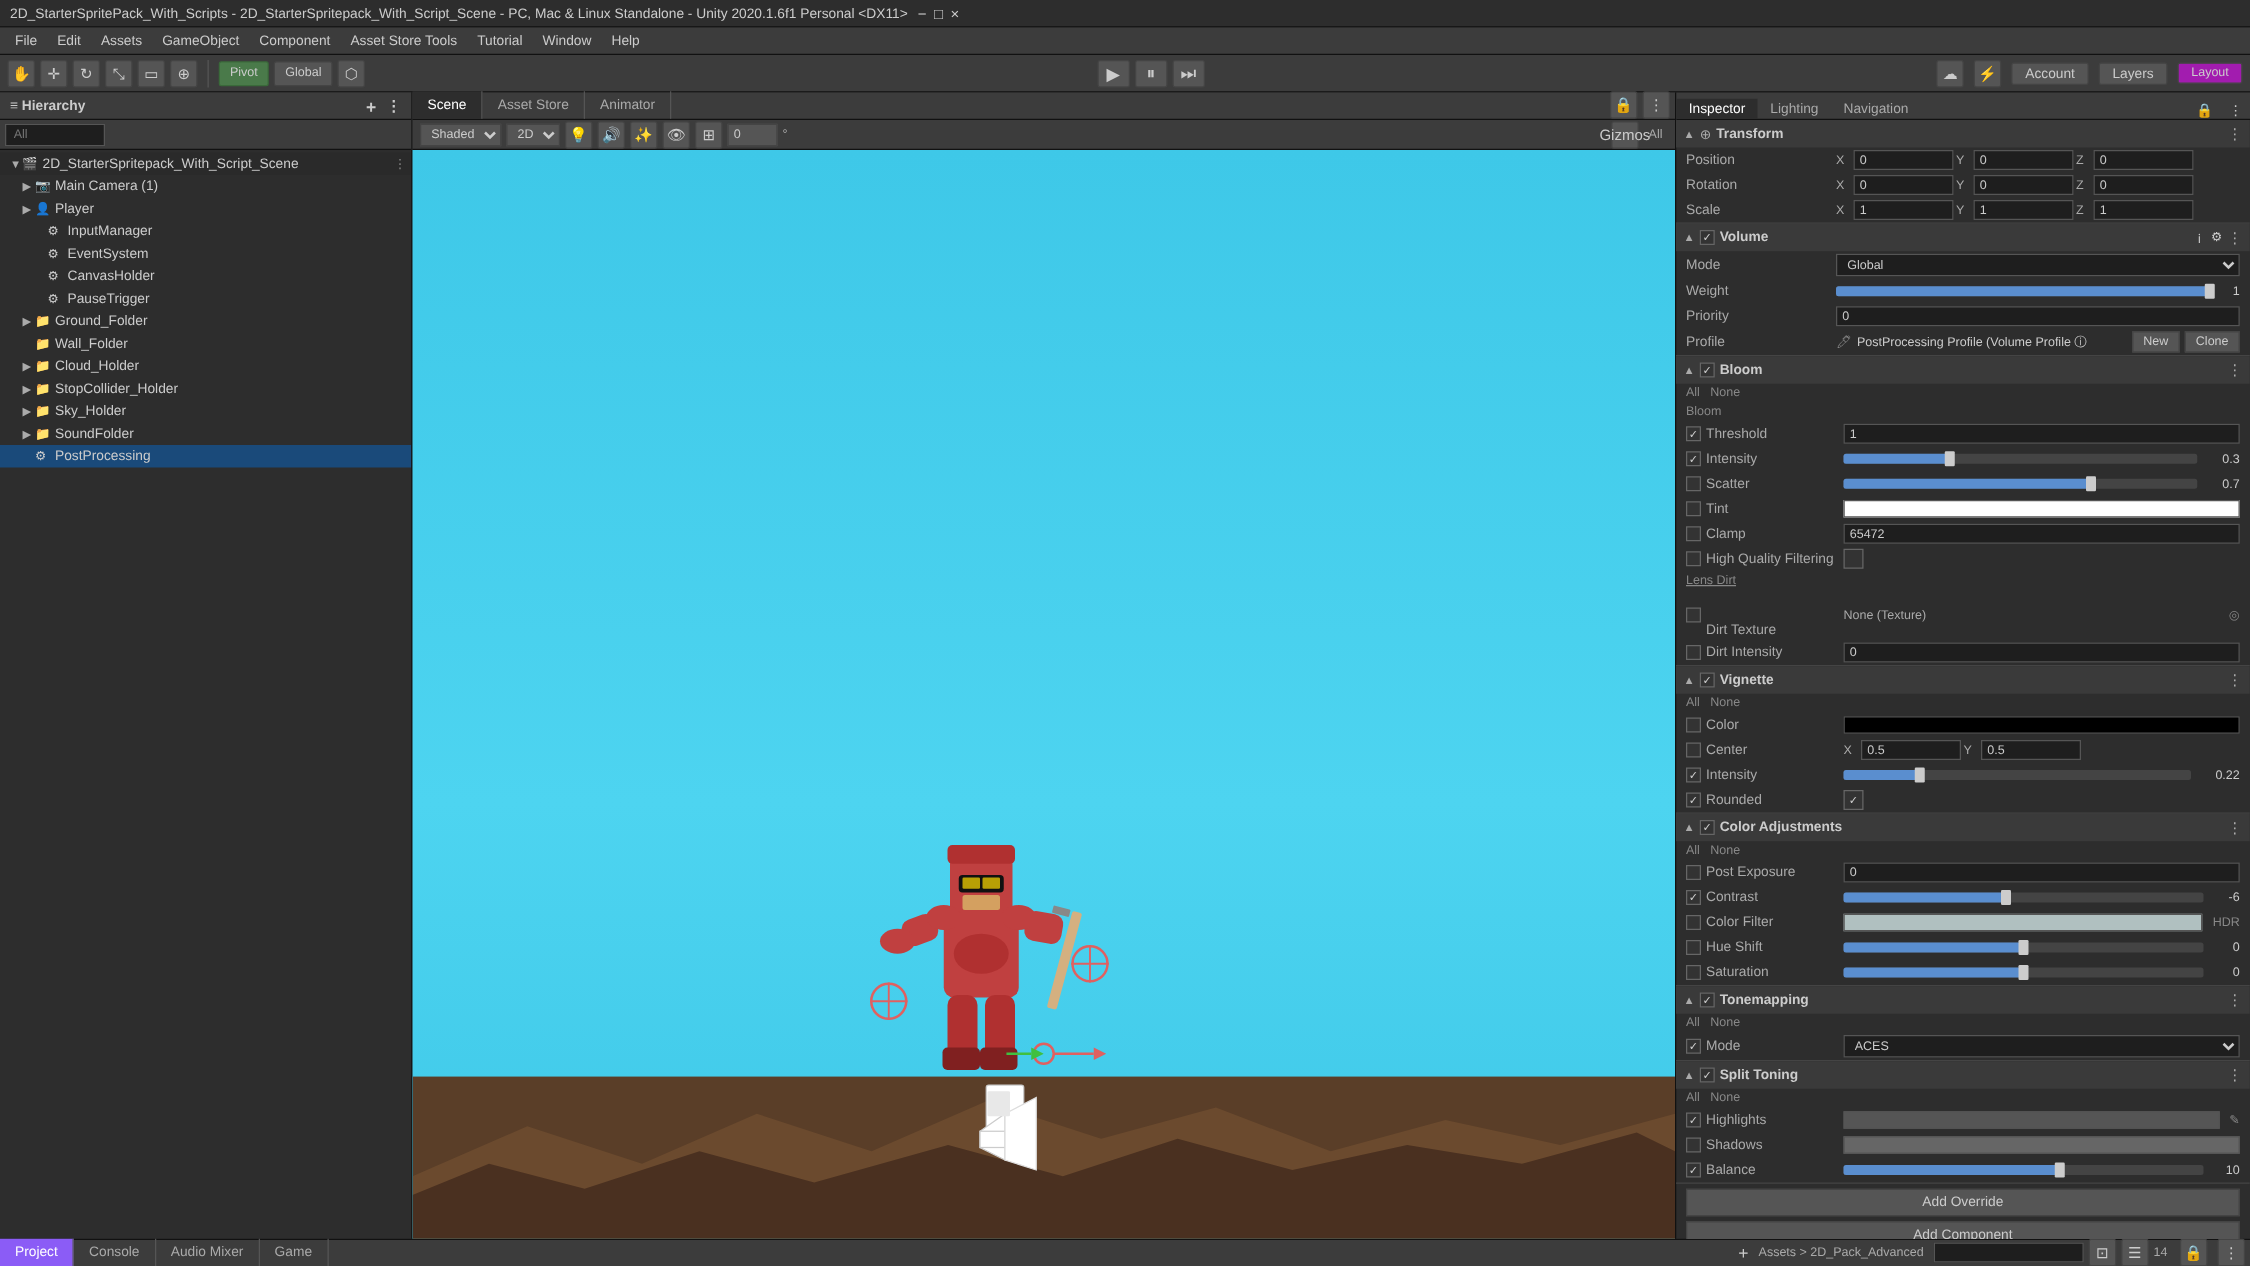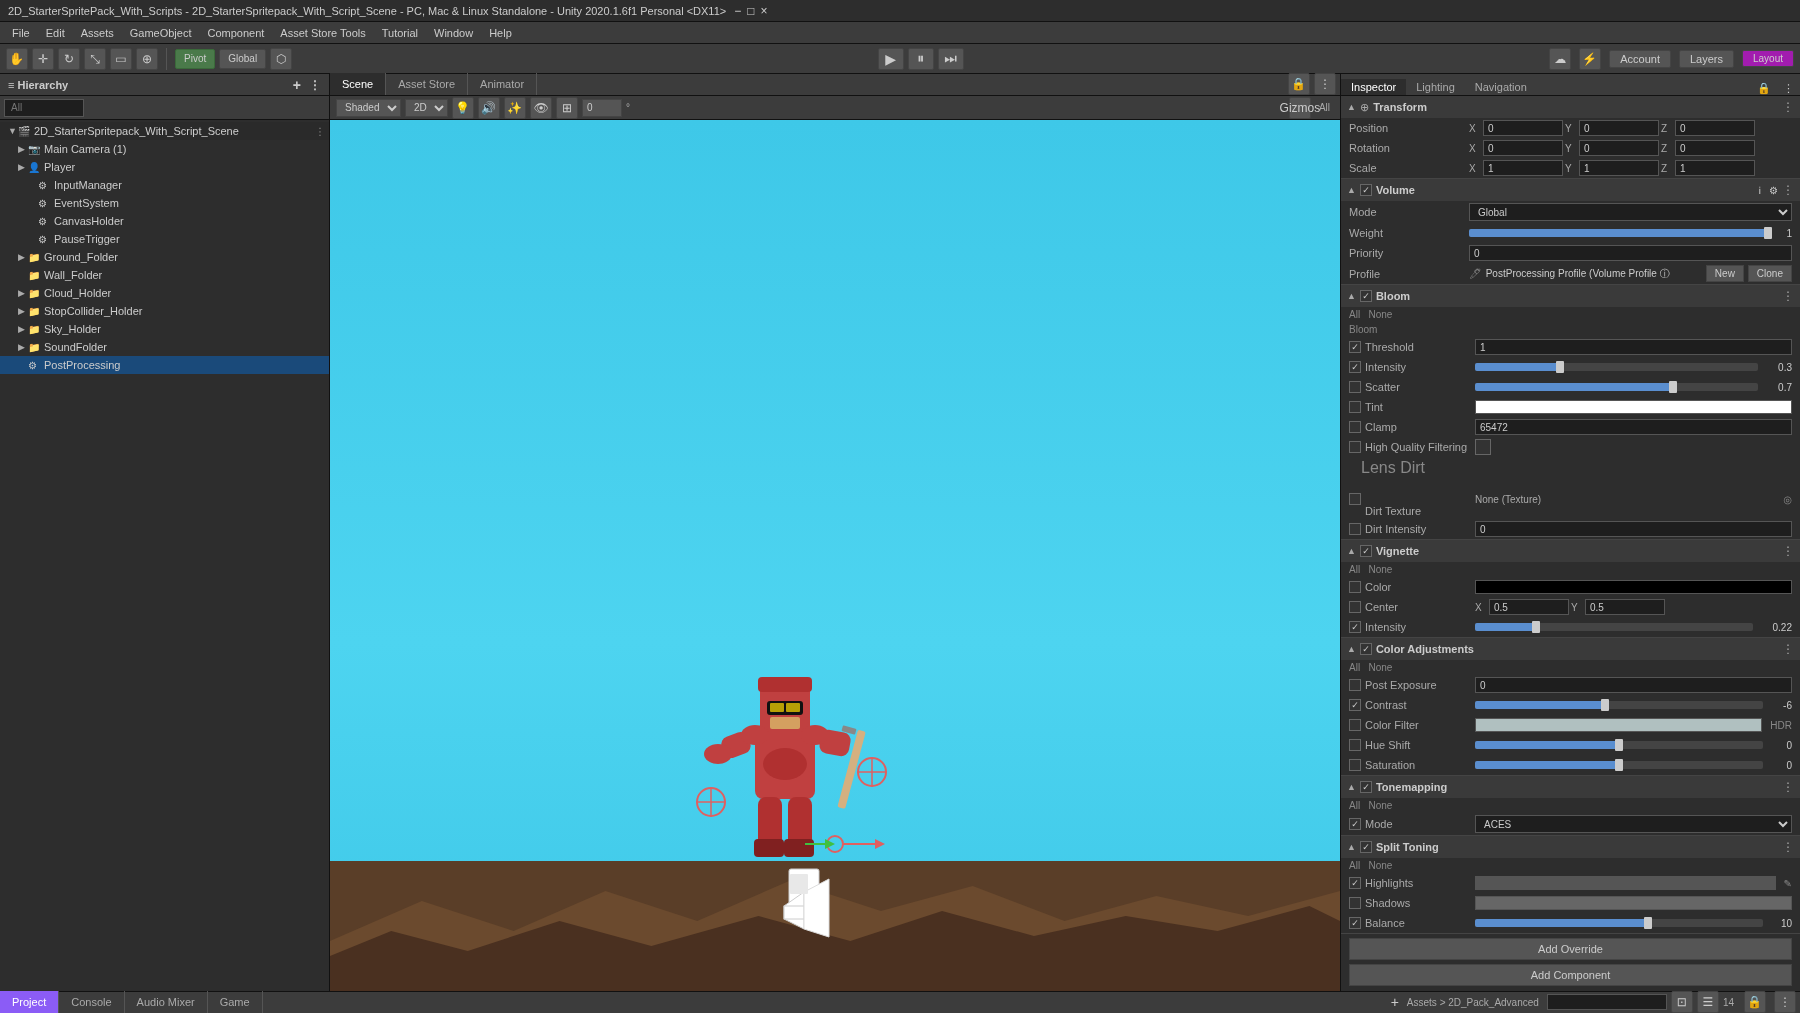--- a/index.html
+++ b/index.html
@@ -528,21 +528,21 @@
             <input class="insp-input-wide" value="65472" style="">
           </div>
         </div>
         <div class="insp-row">
           <div class="checkbox" style="margin-right:4px;"></div>
           <span class="insp-label" style="width:110px;">High Quality Filtering</span>
           <div class="insp-value">
             <div class="checkbox" style="width:16px; height:16px;"></div>
           </div>
         </div>
-        <div style="padding:2px 20px; font-size:16px; color:#888;">Lens Dirt</div>
+        <div style="padding:2px 8px; font-size:10px; color:#888;text-decoration:underline;">Lens Dirt</div>
         <div class="insp-row">
           <div class="checkbox" style="margin-right:4px;"></div>
           <span class="insp-label" style="width:110px;margin-top:24px;">Dirt Texture</span>
           <div class="insp-value">
             <span style="font-size:10px; color:#aaa; flex:1;">None (Texture)</span>
             <span style="font-size:10px; color:#888;">◎</span>
           </div>
         </div>
         <div class="insp-row">
           <div class="checkbox" style="margin-right:4px;"></div>
@@ -583,20 +583,27 @@
           <div class="checkbox checked" style="margin-right:4px;"></div>
           <span class="insp-label" style="width:110px;">Intensity</span>
           <div class="insp-value slider-container">
             <div class="slider">
               <div class="slider-fill" style="width:22%;"></div>
               <div class="slider-thumb" style="left:calc(22% - 4px);"></div>
             </div>
             <span style="font-size:10px; color:#ccc; width:35px; text-align:right;">0.22</span>
           </div>
         </div>
+        <div class="insp-row">
+          <div class="checkbox checked" style="margin-right:4px;"></div>
+          <span class="insp-label" style="width:110px;">Rounded</span>
+          <div class="insp-value">
+            <div class="checkbox checked" style="width:16px; height:16px;"></div>
+          </div>
+        </div>
       </div>
 
       <div class="insp-section">
         <div class="insp-section-header">
           <span class="toggle-arrow">▲</span>
           <div class="checkbox checked"></div>
           <span class="insp-section-title">Color Adjustments</span>
           <span style="flex:1;"></span>
           <span class="dot-menu">⋮</span>
         </div>

